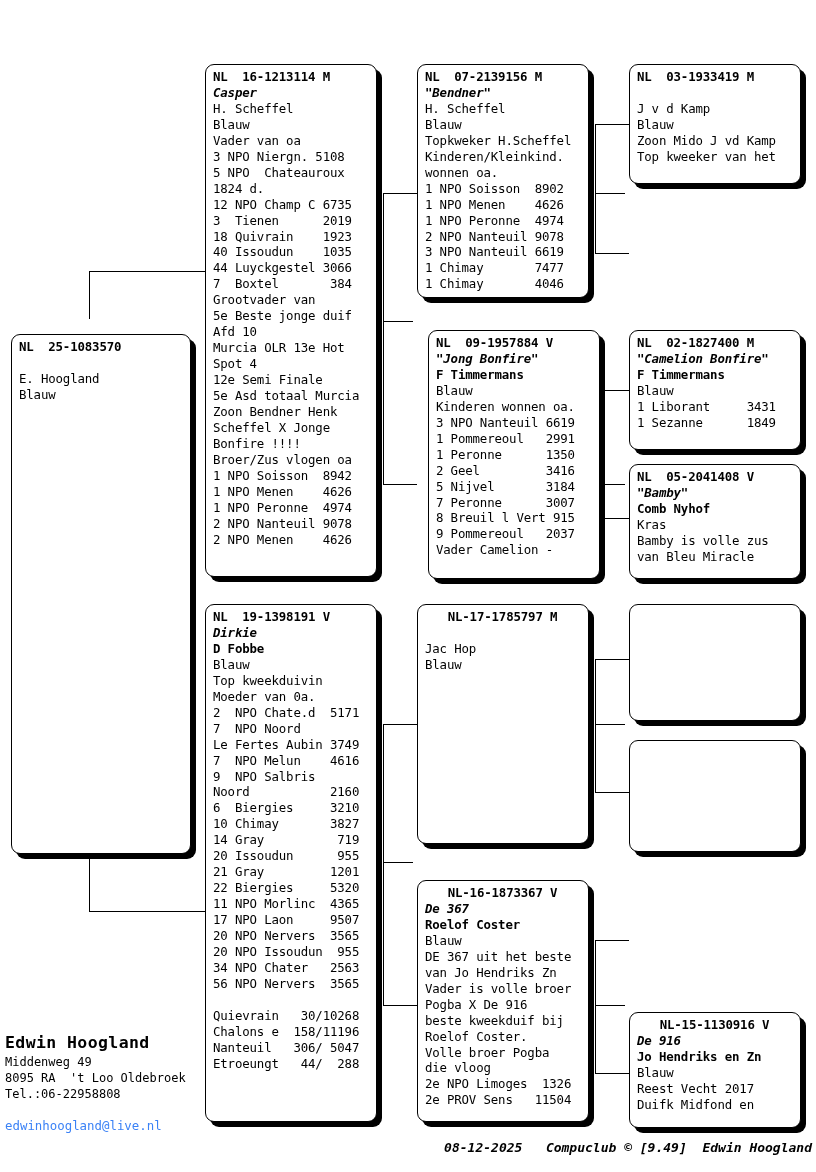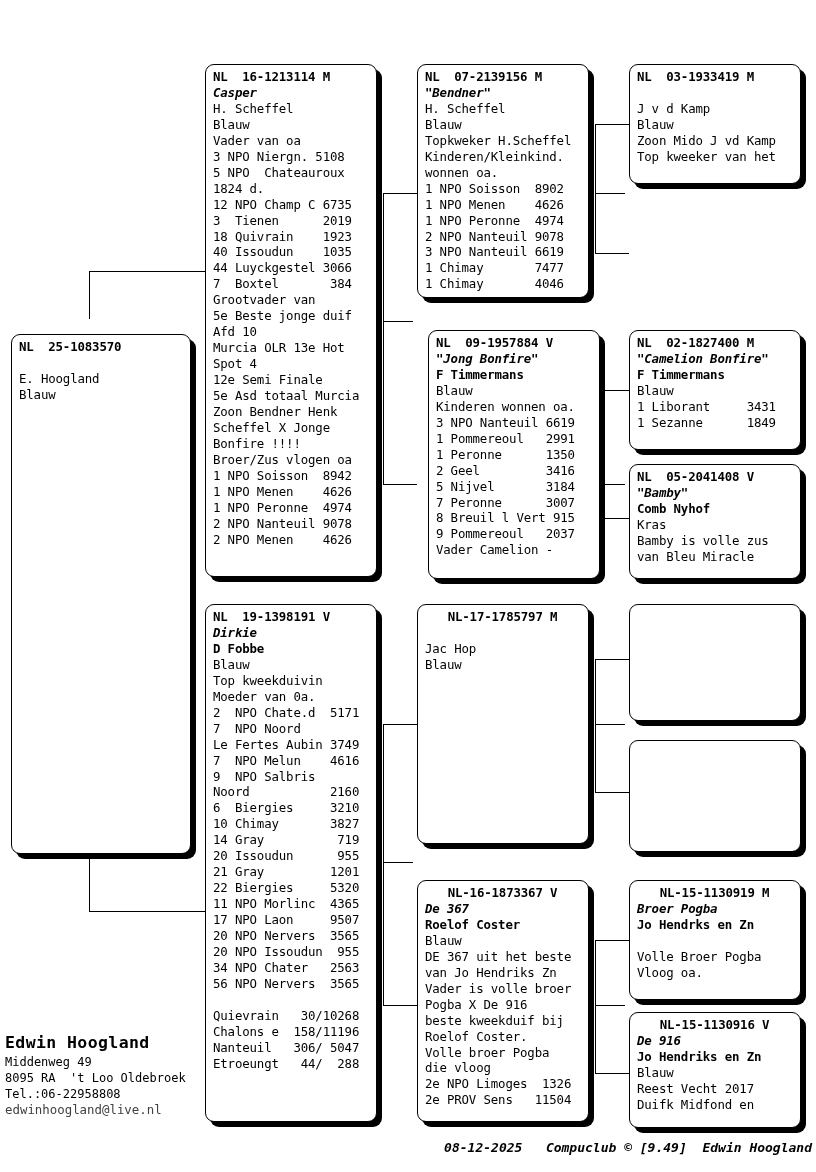--- a/index.html
+++ b/index.html
@@ -76,21 +76,22 @@
   }
   #owner .oline {
     font-size: 12px;
     line-height: 16px;
     white-space: pre;
     color: #000;
   }
   #owner .omail {
     font-size: 12.4px;
     line-height: 16px;
-    color: #404040;
+    margin-top: 16px;
+    color: #3b82f6;
   }
 
   
   #footer {
     position: absolute;
     left: 0;
     top: 1140px;
     width: 812px;
     text-align: right;
     font-size: 13px;
@@ -289,28 +290,20 @@
   <div class="pbox" id="box-g3-3" style="left:629px; top:464px; width:172px; height:115px;">
       <div class="pline hdr">NL  05-2041408 V</div>
       <div class="pline ital">"Bamby"</div>
       <div class="pline bold">Comb Nyhof</div>
       <div class="pline ">Kras</div>
       <div class="pline ">Bamby is volle zus</div>
       <div class="pline ">van Bleu Miracle</div>
     </div>
   <div class="pbox" id="box-g3-4" style="left:629px; top:604px; width:172px; height:117px;"></div>
   <div class="pbox" id="box-g3-5" style="left:629px; top:740px; width:172px; height:112px;"></div>
-  <div class="pbox" id="box-g3-6" style="left:629px; top:880px; width:172px; height:120px;">
-      <div class="pline hdr-c">NL-15-1130919 M</div>
-      <div class="pline ital">Broer Pogba</div>
-      <div class="pline bold">Jo Hendrks en Zn</div>
-      <div class="pline ">&nbsp;</div>
-      <div class="pline ">Volle Broer Pogba</div>
-      <div class="pline ">Vloog oa.</div>
-    </div>
   <div class="pbox" id="box-g3-7" style="left:629px; top:1012px; width:172px; height:116px;">
       <div class="pline hdr-c">NL-15-1130916 V</div>
       <div class="pline ital">De 916</div>
       <div class="pline bold">Jo Hendriks en Zn</div>
       <div class="pline ">Blauw</div>
       <div class="pline ">Reest Vecht 2017</div>
       <div class="pline ">Duifk Midfond en</div>
     </div>
 
   <div id="owner">

